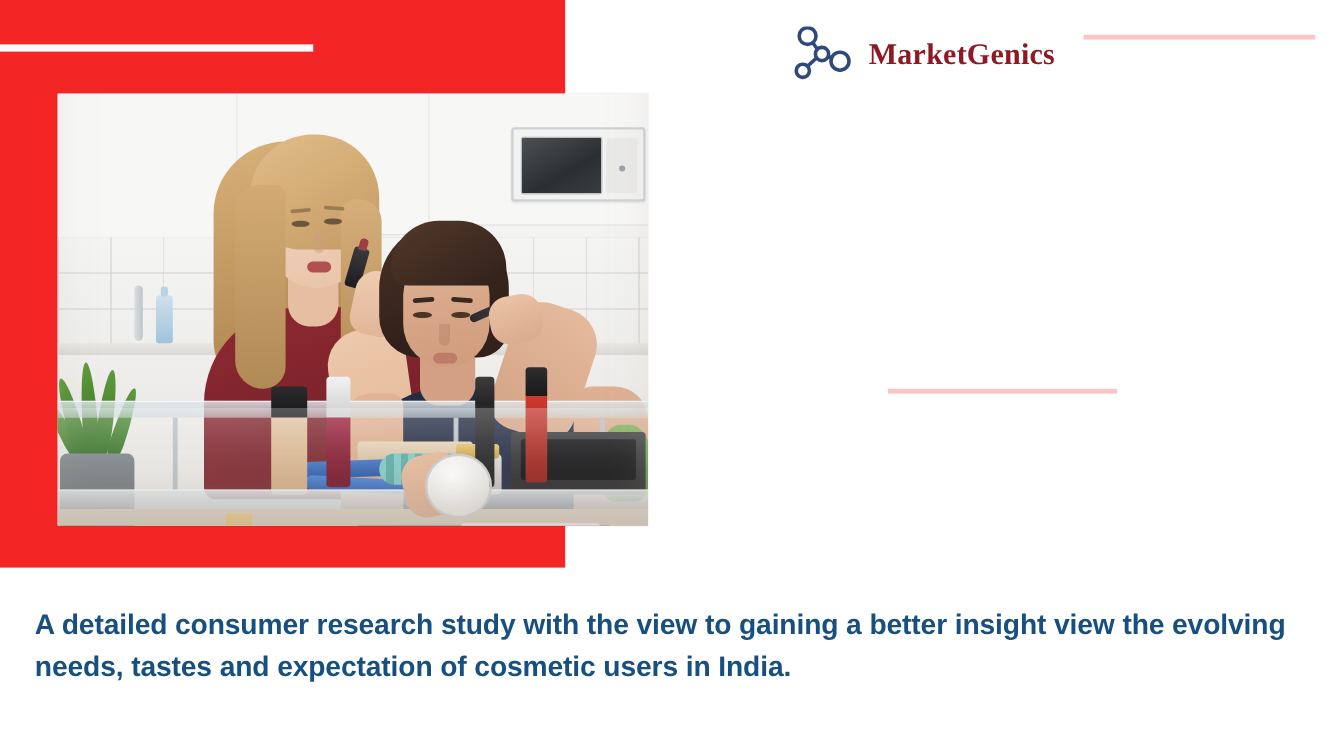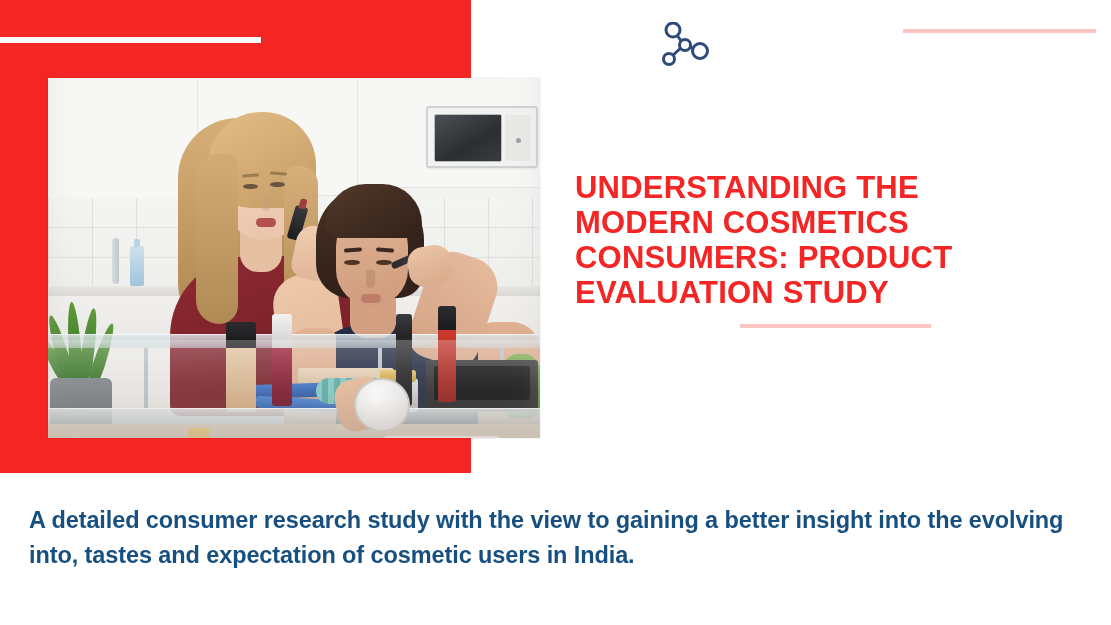--- a/index.html
+++ b/index.html
@@ -517,23 +517,23 @@
           <line x1="24" y1="23" x2="38" y2="28"></line>
           <line x1="24" y1="23" x2="11" y2="35"></line>
         </g>
         <circle cx="13" cy="8" r="7" fill="#ffffff" stroke="#2E4A7D" stroke-width="3"></circle>
         <circle cx="25" cy="23" r="5.5" fill="#ffffff" stroke="#2E4A7D" stroke-width="3"></circle>
         <circle cx="40" cy="29" r="7.5" fill="#ffffff" stroke="#2E4A7D" stroke-width="3"></circle>
         <circle cx="9" cy="37" r="5.5" fill="#ffffff" stroke="#2E4A7D" stroke-width="3"></circle>
       </svg>
     </span>
     <span class="logo-text">
+      <div class="logo-title">MarketGenics</div>
     </span>
   </div>
 
   <div class="pink-rule top"></div>
   <div class="pink-rule under"></div>
 
-  <h1 class="title">UNDERSTANDING THE MODERN COSMETICS CONSUMERS: PRODUCT EVALUATION STUDY</h1>
-
-  <p class="subtitle">A detailed consumer research study with the view to gaining a better insight into the evolving into, tastes and expectation of cosmetic users in India.</p>
+
+  <p class="subtitle">A detailed consumer research study with the view to gaining a better insight view the evolving needs, tastes and expectation of cosmetic users in India.</p>
 
 </div>
 
 </body></html>

